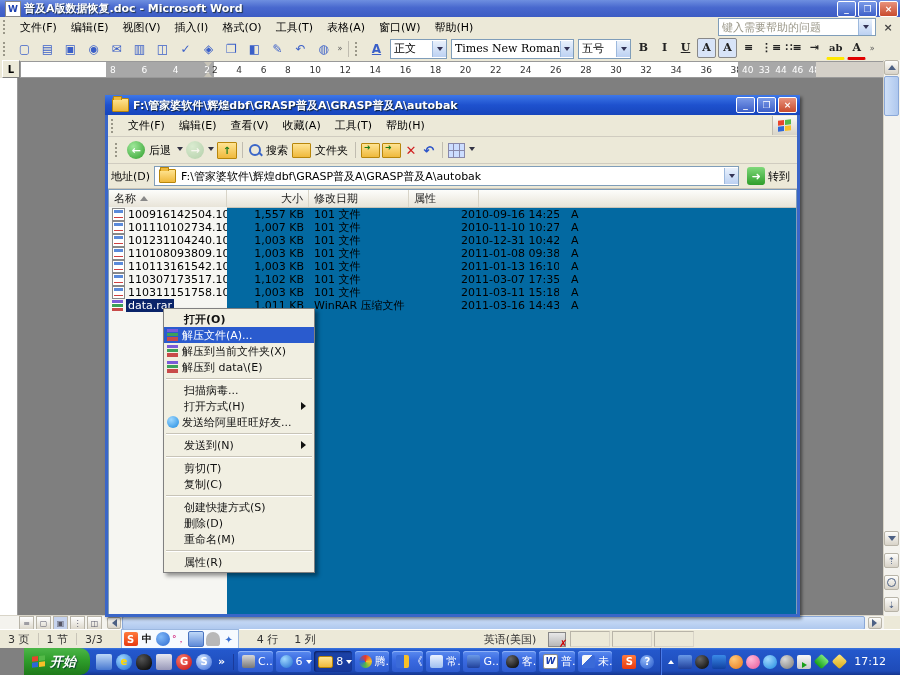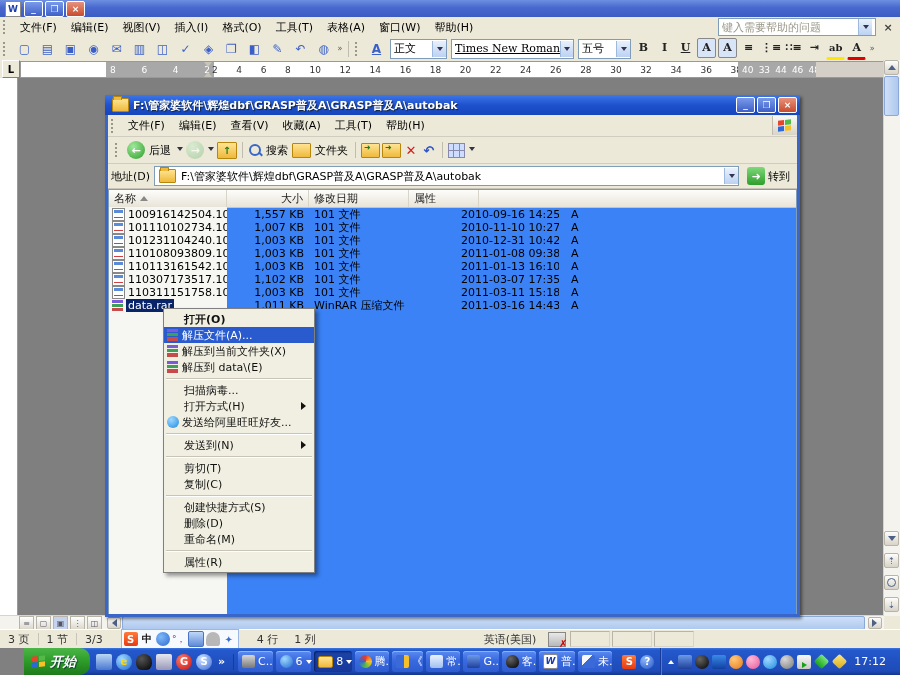--- a/index.html
+++ b/index.html
@@ -139,21 +139,21 @@
   .xdel{color:#D02020;font-weight:bold;font-size:13px;width:16px;text-align:center;}
   .undo-arrow{color:#2E55C8;font-weight:bold;font-size:13px;width:16px;text-align:center;}
   .views-grid{width:15px;height:13px;display:grid;grid-template-columns:1fr 1fr 1fr;gap:1px;background:#88A;padding:1px;}
   .views-grid i{background:#CDF;}
 
   .ex-address{height:24px;display:flex;align-items:center;background:#ECE9D8;border-bottom:2px solid #C8C4B8;padding:0 3px;gap:4px;}
   .addr-combo{flex:1;display:flex;align-items:center;background:#fff;border:1px solid #7F9DB9;height:18px;padding-left:2px;gap:3px;white-space:nowrap;overflow:hidden;}
   .go-btn{display:flex;align-items:center;gap:3px;padding:0 4px;height:20px;}
   .go-ico{width:18px;height:18px;border-radius:3px;background:linear-gradient(180deg,#7FD87A,#2F9E2B);color:#fff;display:flex;align-items:center;justify-content:center;font-weight:bold;}
 
-  .ex-body{position:absolute;left:0;right:0;top:94px;bottom:0;background:#3b82f6;border:1px solid #7F9DB9;border-bottom:none;overflow:hidden;}
+  .ex-body{position:absolute;left:0;right:0;top:94px;bottom:0;background:#0369a1;border:1px solid #7F9DB9;border-bottom:none;overflow:hidden;}
   .cols{display:flex;height:17px;background:linear-gradient(180deg,#FDFDFB,#E8E4D8);border-bottom:1px solid #C8C4B8;color:#222;}
   .col{padding:1px 5px;border-right:1px solid #D8D4C8;box-sizing:border-box;display:flex;align-items:center;white-space:nowrap;overflow:hidden;}
   .col.c-name{width:118px;}.col.c-size{width:82px;justify-content:flex-end;}.col.c-type{width:150px;}
   .col.c-date{width:100px;font-family:Liberation Serif, serif;}.col.c-attr{width:70px;}
   .sort-arrow{margin-left:4px;border:4px solid transparent;border-bottom:5px solid #888;margin-bottom:4px;}
   .namecol-tint{position:absolute;left:0;top:17px;bottom:0;width:118px;background:#F6F6F2;}
   .files{position:relative;}
   .frow{display:flex;height:13px;align-items:center;font-size:11px;color:#000;}
   .fc{padding:0 5px;box-sizing:border-box;white-space:nowrap;overflow:hidden;}
   .fc.f-name{width:118px;display:flex;align-items:center;gap:3px;padding:0 1px 0 3px;}
@@ -239,20 +239,21 @@
 <body>
 
 <div id="screen">
 
   <div id="word">
 
     <div class="w-title">
       <span class="w-ico">
           <span>W</span>
         </span>
+      <span class="w-title-text">普及A版数据恢复.doc - Microsoft Word</span>
       <span class="w-btns">
 
       <span class="wbtn">
             <i>_</i>
           </span>
           <span class="wbtn">
             <i>❐</i>
           </span>
           <span class="wbtn close close-b">
             <i>×</i>
@@ -329,21 +330,21 @@
           </span>
         </span>
       <span class="chev">»</span>
       <span class="tb-sep"></span>
       <span class="grip"></span>
       <span class="tbico" style="font-weight:bold;text-decoration:underline;">A</span>
       <span class="combo" style="width:52px;">
           <span>正文</span>
           <span class="dd"></span>
         </span>
-      <span class="combo" style="width:118px;font-family:'DejaVu Serif',serif;text-decoration:underline;">
+      <span class="combo" style="width:118px;font-family:'DejaVu Serif',serif;">
           <span>Times New Roman</span>
           <span class="dd"></span>
         </span>
       <span class="combo" style="width:48px;">
           <span>五号</span>
           <span class="dd"></span>
         </span>
       <span style="display:flex;">
 
       <span class="fmtbtn">

